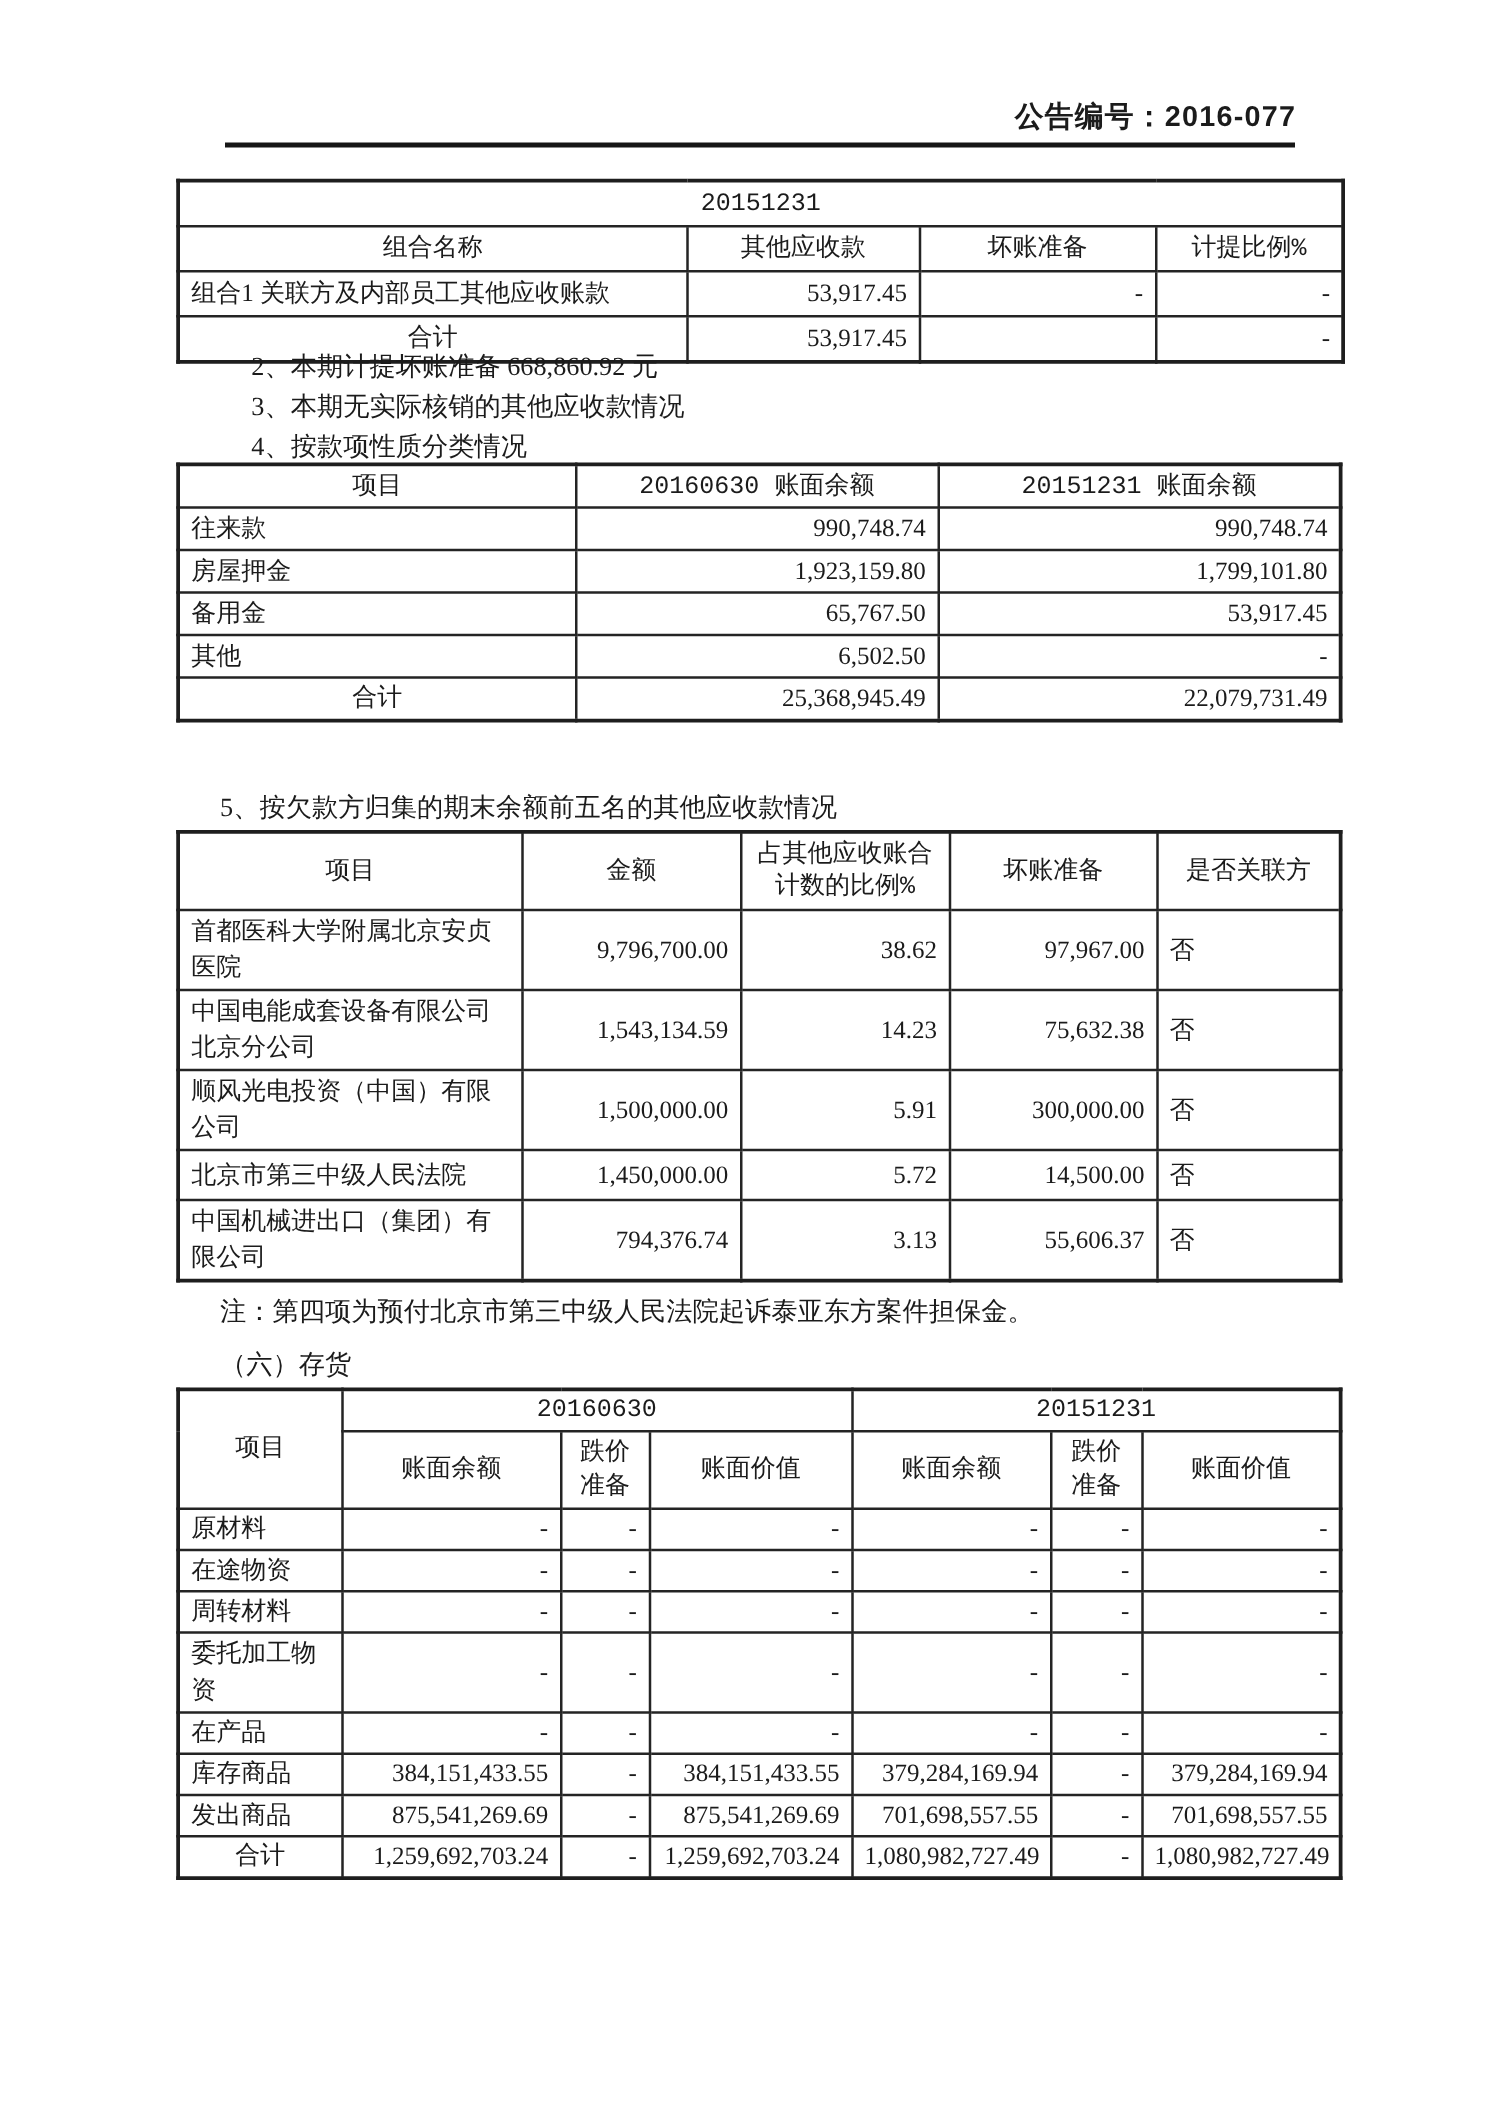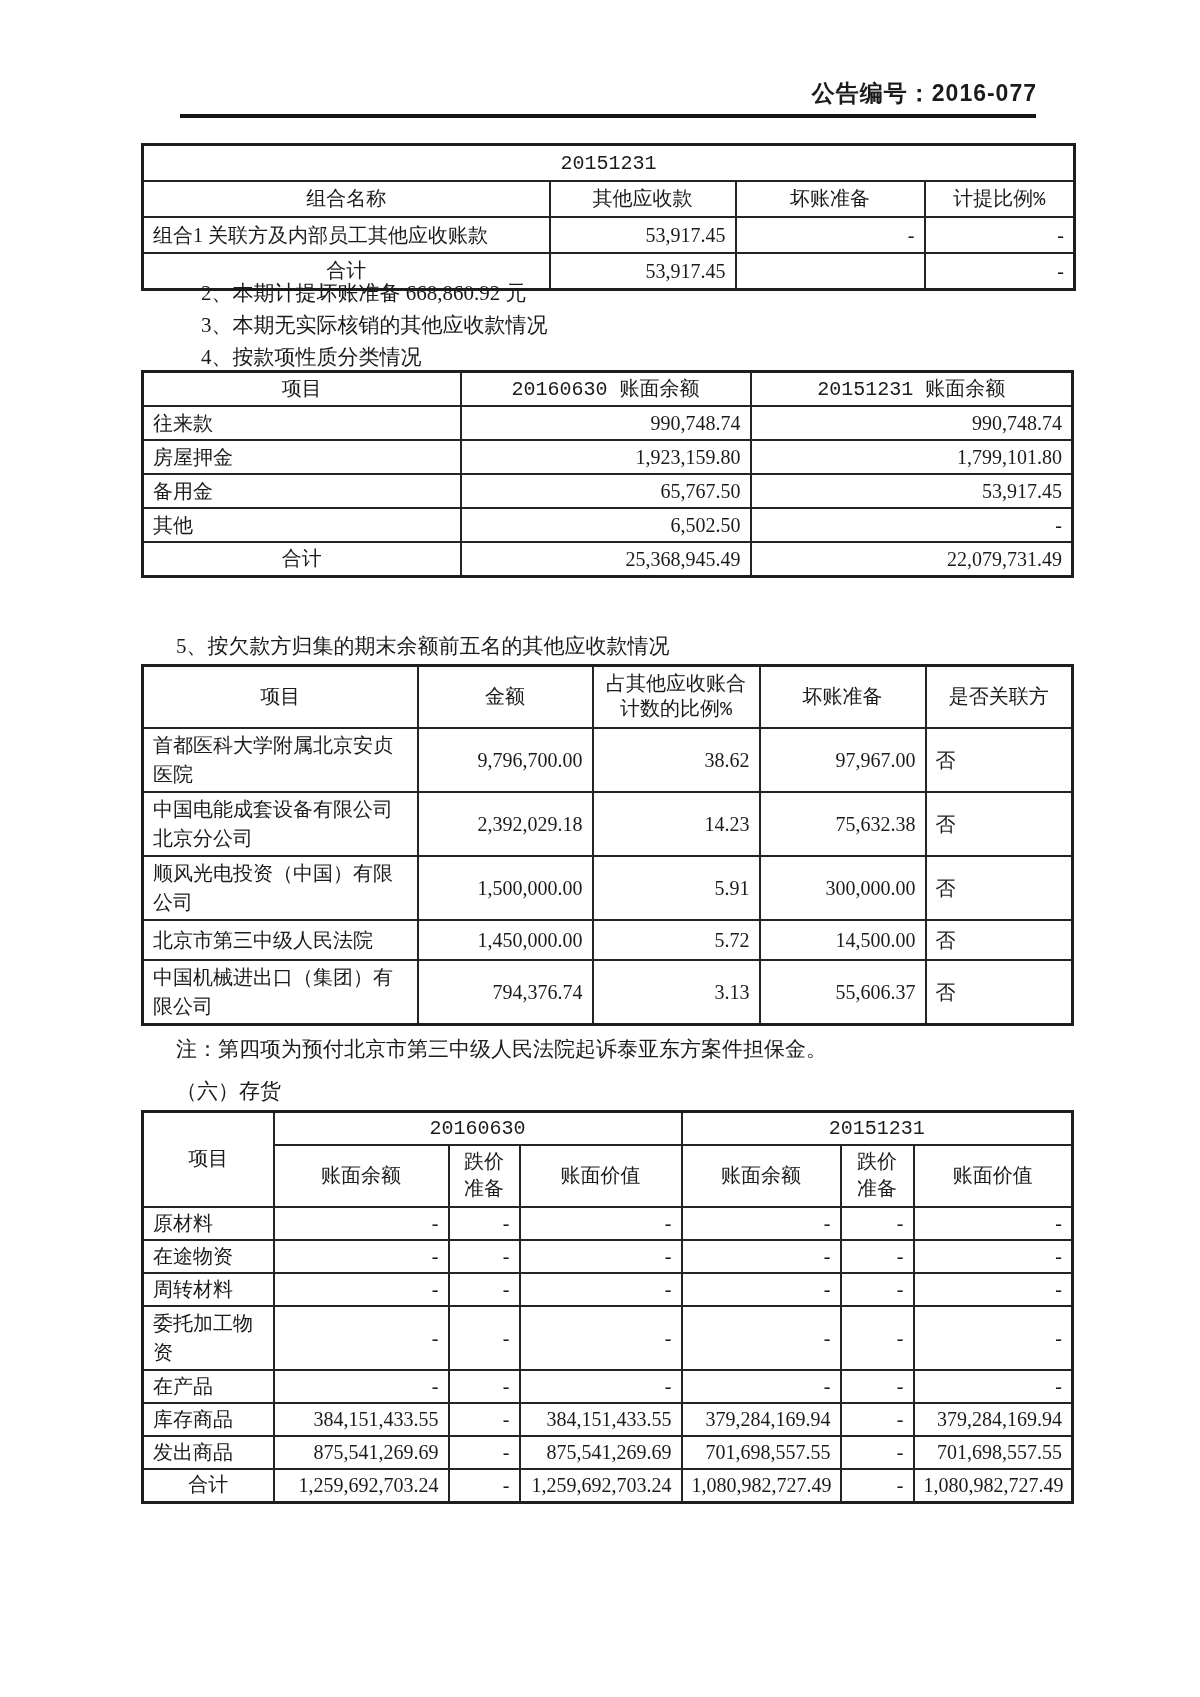--- a/index.html
+++ b/index.html
@@ -159,21 +159,21 @@
   </tr>
   <tr class="tall">
     <td class="l">首都医科大学附属北京安贞医院</td>
     <td class="r">9,796,700.00</td>
     <td class="r">38.62</td>
     <td class="r">97,967.00</td>
     <td class="l">否</td>
   </tr>
   <tr class="tall">
     <td class="l">中国电能成套设备有限公司北京分公司</td>
-    <td class="r">2,392,029.18</td>
+    <td class="r">1,543,134.59</td>
     <td class="r">14.23</td>
     <td class="r">75,632.38</td>
     <td class="l">否</td>
   </tr>
   <tr class="tall">
     <td class="l">顺风光电投资（中国）有限公司</td>
     <td class="r">1,500,000.00</td>
     <td class="r">5.91</td>
     <td class="r">300,000.00</td>
     <td class="l">否</td>

